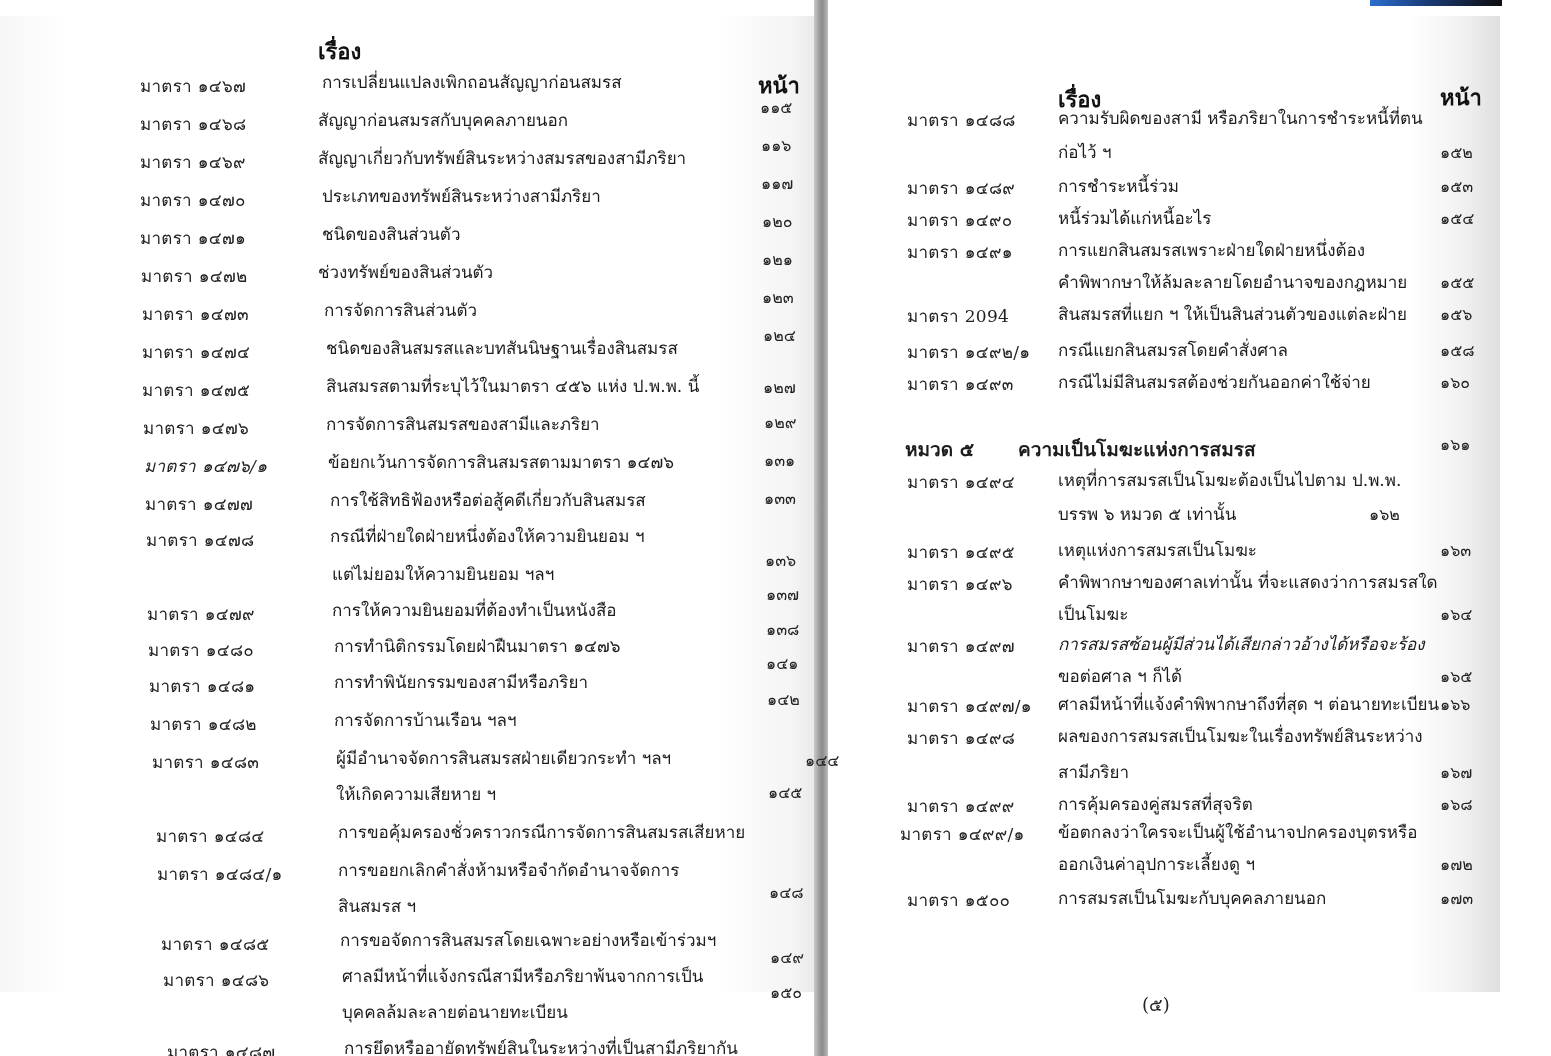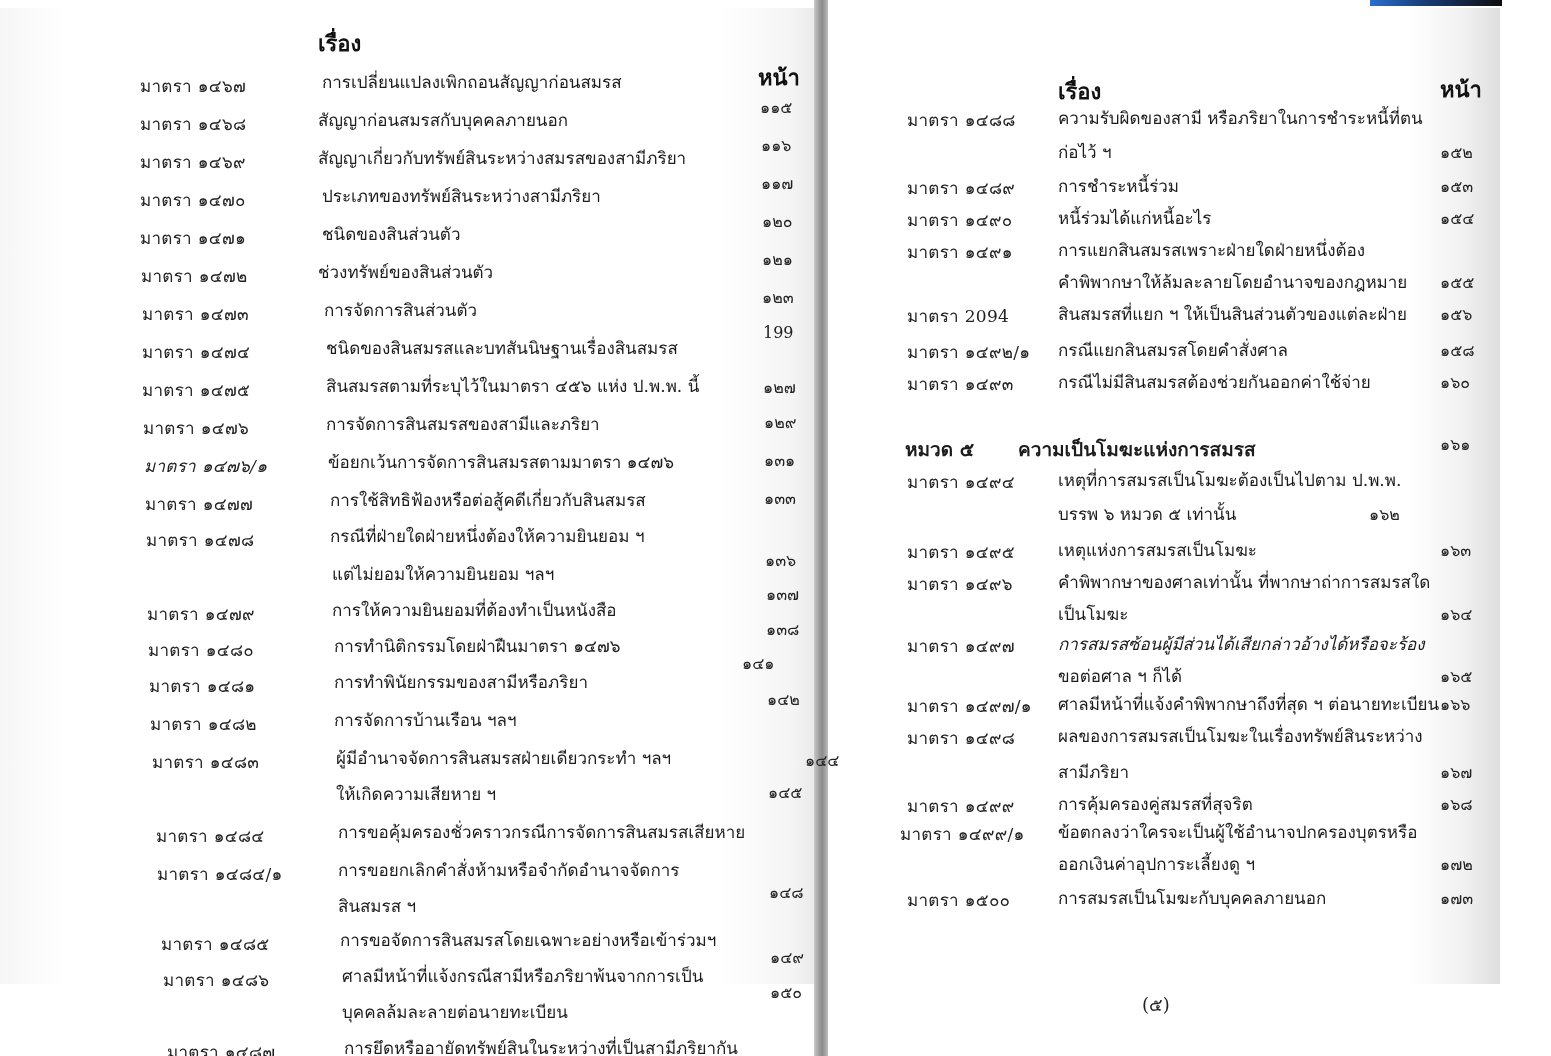--- a/index.html
+++ b/index.html
@@ -2,21 +2,21 @@
 <html><head>
 <meta charset="utf-8">
 <style>
   html, body { margin:0; padding:0; }
   body {
     width:1551px; height:1056px; overflow:hidden; position:relative;
     background:#ffffff;
     font-family:"DejaVu Serif", serif;
     color:#1c1c1c;
   }
-  .page { position:absolute; top:8px; height:976px; overflow:hidden; }
+  .page { position:absolute; top:16px; height:976px; overflow:hidden; }
   .page-left {
     left:0; width:818px;
     background:linear-gradient(90deg,#f6f6f6 0%,#ffffff 8%,#ffffff 88%,#f4f4f4 97%,#e8e8e8 100%);
   }
   .gutter {
     position:absolute; top:0; left:814px; width:14px; height:1056px;
     background:linear-gradient(90deg,#c9c9c9 0%,#9a9a9a 40%,#8c8c8c 60%,#bdbdbd 100%);
   }
   .page-right {
     left:828px; width:676px;
@@ -70,21 +70,21 @@
     <div class="row ttl" style="left: 322px; top: 220px;">ชนิดของสินส่วนตัว</div>
     <div class="row pg" style="left: 762px; top: 209px;">๑๒๐</div>
     <div class="row sec" style="left: 141px; top: 262px;">มาตรา ๑๔๗๒</div>
     <div class="row ttl" style="left: 318px; top: 258px;">ช่วงทรัพย์ของสินส่วนตัว</div>
     <div class="row pg" style="left: 762px; top: 247px;">๑๒๑</div>
     <div class="row sec" style="left: 142px; top: 300px;">มาตรา ๑๔๗๓</div>
     <div class="row ttl" style="left: 324px; top: 296px;">การจัดการสินส่วนตัว</div>
     <div class="row pg" style="left: 762px; top: 285px;">๑๒๓</div>
     <div class="row sec" style="left: 142px; top: 338px;">มาตรา ๑๔๗๔</div>
     <div class="row ttl" style="left: 326px; top: 334px;">ชนิดของสินสมรสและบทสันนิษฐานเรื่องสินสมรส</div>
-    <div class="row pg" style="left: 763px; top: 323px;">199</div>
+    <div class="row pg" style="left: 763px; top: 323px;">๑๒๔</div>
     <div class="row sec" style="left: 142px; top: 376px;">มาตรา ๑๔๗๕</div>
     <div class="row ttl" style="left: 326px; top: 372px;">สินสมรสตามที่ระบุไว้ในมาตรา ๔๕๖ แห่ง ป.พ.พ. นี้</div>
     <div class="row pg" style="left: 763px; top: 375px;">๑๒๗</div>
     <div class="row sec" style="left: 143px; top: 414px;">มาตรา ๑๔๗๖</div>
     <div class="row ttl" style="left: 326px; top: 410px;">การจัดการสินสมรสของสามีและภริยา</div>
     <div class="row pg" style="left: 764px; top: 410px;">๑๒๙</div>
     <div class="row sec" style="left: 144px; top: 452px; font-style: italic;">มาตรา ๑๔๗๖/๑</div>
     <div class="row ttl" style="left: 328px; top: 448px;">ข้อยกเว้นการจัดการสินสมรสตามมาตรา ๑๔๗๖</div>
     <div class="row pg" style="left: 764px; top: 448px;">๑๓๑</div>
     <div class="row sec" style="left: 145px; top: 490px;">มาตรา ๑๔๗๗</div>
@@ -95,21 +95,21 @@
     <div class="row ttl" style="left: 332px; top: 560px;">แต่ไม่ยอมให้ความยินยอม ฯลฯ</div>
     <div class="row pg" style="left: 765px; top: 548px;">๑๓๖</div>
     <div class="row sec" style="left: 147px; top: 600px;">มาตรา ๑๔๗๙</div>
     <div class="row ttl" style="left: 332px; top: 596px;">การให้ความยินยอมที่ต้องทำเป็นหนังสือ</div>
     <div class="row pg" style="left: 766px; top: 582px;">๑๓๗</div>
     <div class="row sec" style="left: 148px; top: 636px;">มาตรา ๑๔๘๐</div>
     <div class="row ttl" style="left: 334px; top: 632px;">การทำนิติกรรมโดยฝ่าฝืนมาตรา ๑๔๗๖</div>
     <div class="row pg" style="left: 766px; top: 617px;">๑๓๘</div>
     <div class="row sec" style="left: 149px; top: 672px;">มาตรา ๑๔๘๑</div>
     <div class="row ttl" style="left: 334px; top: 668px;">การทำพินัยกรรมของสามีหรือภริยา</div>
-    <div class="row pg" style="left: 742px; top: 651px;">๑๔๑</div>
+    <div class="row pg" style="left: 766px; top: 651px;">๑๔๑</div>
     <div class="row sec" style="left: 150px; top: 710px;">มาตรา ๑๔๘๒</div>
     <div class="row ttl" style="left: 334px; top: 706px;">การจัดการบ้านเรือน ฯลฯ</div>
     <div class="row pg" style="left: 767px; top: 687px;">๑๔๒</div>
     <div class="row sec" style="left: 152px; top: 748px;">มาตรา ๑๔๘๓</div>
     <div class="row ttl" style="left: 336px; top: 744px;">ผู้มีอำนาจจัดการสินสมรสฝ่ายเดียวกระทำ ฯลฯ</div>
     <div class="row ttl" style="left: 336px; top: 780px;">ให้เกิดความเสียหาย ฯ</div>
     <div class="row pg" style="left: 768px; top: 748px; margin-left: 37px;">๑๔๔</div>
     <div class="row sec" style="left: 156px; top: 822px;">มาตรา ๑๔๘๔</div>
     <div class="row ttl" style="left: 338px; top: 818px;">การขอคุ้มครองชั่วคราวกรณีการจัดการสินสมรสเสียหาย</div>
     <div class="row pg" style="left: 768px; top: 780px;">๑๔๕</div>
@@ -153,21 +153,21 @@
     <div class="row ttl" style="left: 1058px; top: 368px; text-align: center;">กรณีไม่มีสินสมรสต้องช่วยกันออกค่าใช้จ่าย</div>
     <div class="row pg" style="left: 1440px; top: 370px;">๑๖๐</div>
     <div class="row sec" style="left: 907px; top: 468px;">มาตรา ๑๔๙๔</div>
     <div class="row ttl" style="left: 1058px; top: 466px;">เหตุที่การสมรสเป็นโมฆะต้องเป็นไปตาม ป.พ.พ.</div>
     <div class="row ttl" style="left: 1058px; top: 500px;">บรรพ ๖ หมวด ๕ เท่านั้น</div>
     <div class="row pg" style="left: 1369px; top: 502px;">๑๖๒</div>
     <div class="row sec" style="left: 907px; top: 538px;">มาตรา ๑๔๙๕</div>
     <div class="row ttl" style="left: 1058px; top: 536px;">เหตุแห่งการสมรสเป็นโมฆะ</div>
     <div class="row pg" style="left: 1440px; top: 538px;">๑๖๓</div>
     <div class="row sec" style="left: 907px; top: 570px;">มาตรา ๑๔๙๖</div>
-    <div class="row ttl" style="left: 1058px; top: 568px;">คำพิพากษาของศาลเท่านั้น ที่พากษาถ่าการสมรสใด</div>
+    <div class="row ttl" style="left: 1058px; top: 568px;">คำพิพากษาของศาลเท่านั้น ที่จะแสดงว่าการสมรสใด</div>
     <div class="row ttl" style="left: 1058px; top: 600px;">เป็นโมฆะ</div>
     <div class="row pg" style="left: 1440px; top: 602px;">๑๖๔</div>
     <div class="row sec" style="left: 907px; top: 632px;">มาตรา ๑๔๙๗</div>
     <div class="row ttl" style="left: 1058px; top: 630px; font-style: italic;">การสมรสซ้อนผู้มีส่วนได้เสียกล่าวอ้างได้หรือจะร้อง</div>
     <div class="row ttl" style="left: 1058px; top: 662px;">ขอต่อศาล ฯ ก็ได้</div>
     <div class="row pg" style="left: 1440px; top: 664px;">๑๖๕</div>
     <div class="row sec" style="left: 907px; top: 692px;">มาตรา ๑๔๙๗/๑</div>
     <div class="row ttl" style="left: 1058px; top: 690px;">ศาลมีหน้าที่แจ้งคำพิพากษาถึงที่สุด ฯ ต่อนายทะเบียน</div>
     <div class="row pg" style="left: 1440px; top: 692px;">๑๖๖</div>
     <div class="row sec" style="left: 907px; top: 724px;">มาตรา ๑๔๙๘</div>

